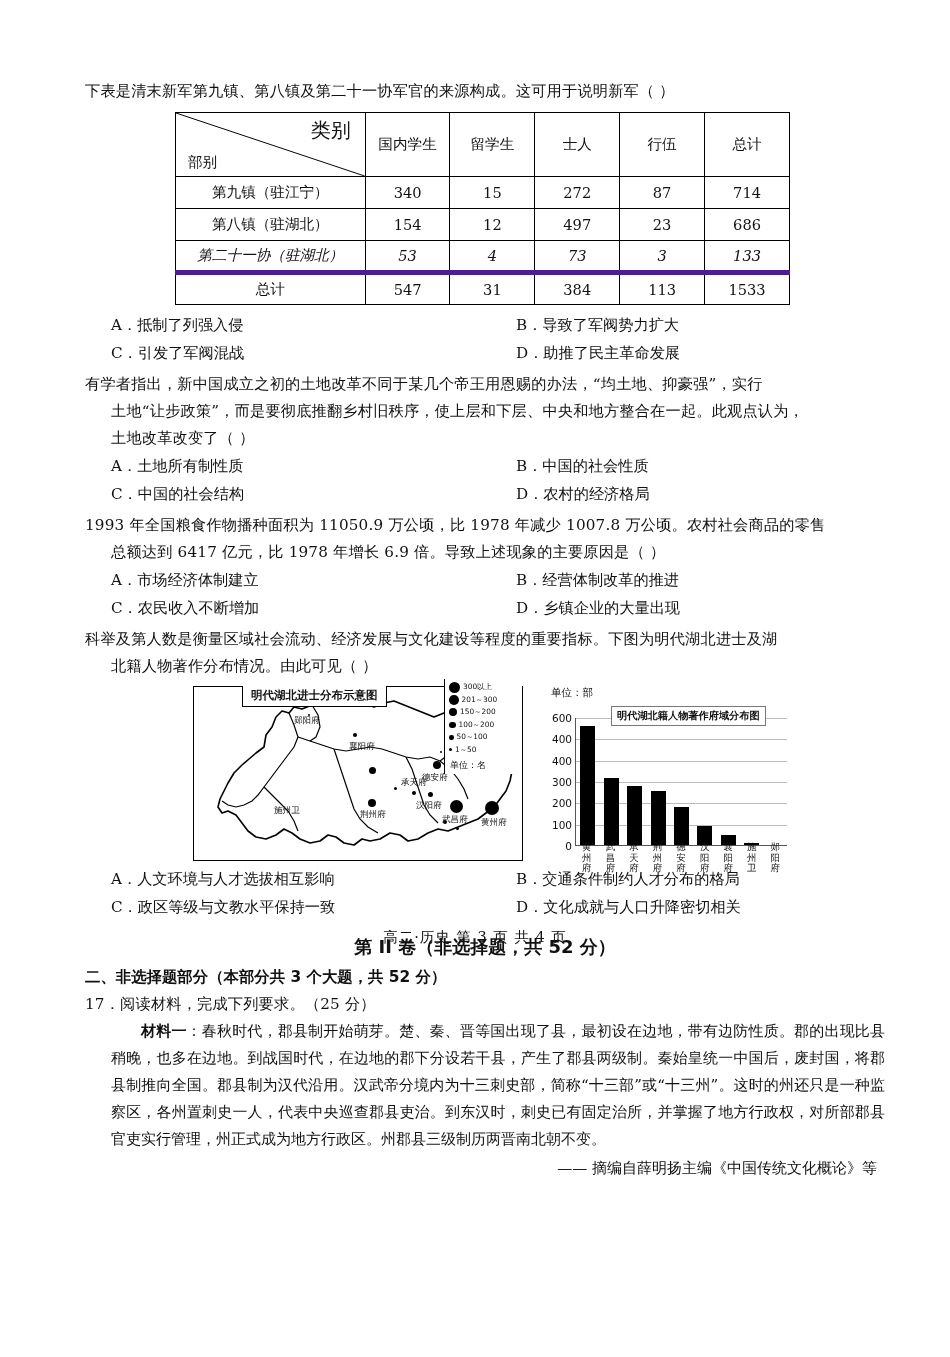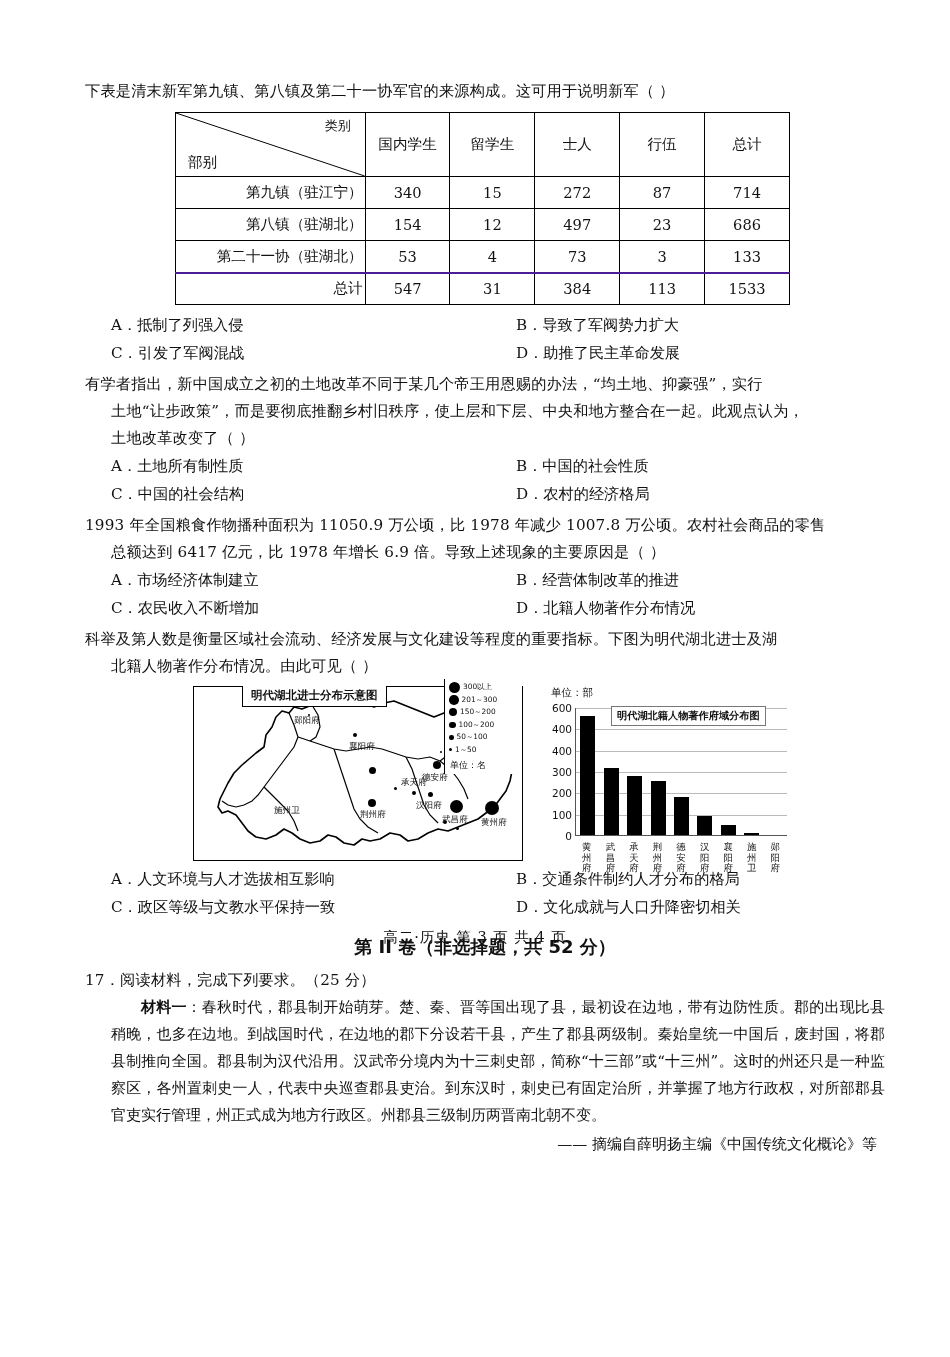--- a/index.html
+++ b/index.html
@@ -59,28 +59,28 @@
     height: 64px;
     padding: 0;
     position: relative;
   }
   .corner-inner { position: relative; width: 100%; height: 100%; }
   .corner-inner .diag {
     position: absolute; left: 0; top: 0;
     width: 100%; height: 100%;
   }
   .corner-inner .lbl-top {
-    position: absolute; right: 14px; top: 4px; font-size: 13px;
+    position: absolute; right: 14px; top: 4px; font-size: 20px;
   }
   .corner-inner .lbl-bot {
     position: absolute; left: 12px; bottom: 4px; font-size: 14.6px;
   }
-  table.data td.rowhead { width: 190px; text-align: right; }
+  table.data td.rowhead { width: 190px; }
   table.data td.num { width: 85px; }
-  table.data tr.thick td { border-bottom: 2px solid #4c1d95; }
+  table.data tr.thick td { border-bottom: 5px solid #4c1d95; font-style: italic; }
 
   
   .figs {
     display: flex;
     margin: 6px 0 4px 0;
     padding-left: 20px;
     align-items: flex-start;
   }
 
   
@@ -143,21 +143,21 @@
     background: #fff;
     font-size: 10.2px;
     padding: 2px 5px;
     white-space: nowrap;
     font-family: "DejaVu Sans", "Liberation Sans", sans-serif;
     font-weight: bold;
     z-index: 5;
   }
   .plot {
     position: absolute;
-    left: 30px; top: 6px;
+    left: 30px; top: 16px;
     width: 212px; height: 128px;
     border-left: 1px solid #555;
     border-bottom: 1px solid #555;
   }
   .gridline { position: absolute; left: 0; width: 100%; height: 1px; background: #bbb; }
   .ytick {
     position: absolute; right: 100%; margin-right: 4px;
     transform: translateY(-50%);
     font-size: 10.5px;
     font-family: "DejaVu Sans", "Liberation Sans", sans-serif;
@@ -303,21 +303,21 @@
 
   <div class="q-block">
     <div class="q-line">1993 年全国粮食作物播种面积为 11050.9 万公顷，比 1978 年减少 1007.8 万公顷。农村社会商品的零售</div>
     <div class="q-line indent">总额达到 6417 亿元，比 1978 年增长 6.9 倍。导致上述现象的主要原因是（      ）</div>
     <div class="opts">
       <div class="opt">A．市场经济体制建立</div>
       <div class="opt right">B．经营体制改革的推进</div>
     </div>
     <div class="opts">
       <div class="opt">C．农民收入不断增加</div>
-      <div class="opt right">D．北籍人物著作分布情况</div>
+      <div class="opt right">D．乡镇企业的大量出现</div>
     </div>
   </div>
 
   <div class="q-block">
     <div class="q-line">科举及第人数是衡量区域社会流动、经济发展与文化建设等程度的重要指标。下图为明代湖北进士及湖</div>
     <div class="q-line indent">北籍人物著作分布情况。由此可见（      ）</div>
 
     <div class="figs">
 
       <div class="map-box">
@@ -510,20 +510,21 @@
       <div class="opt">A．人文环境与人才选拔相互影响</div>
       <div class="opt right">B．交通条件制约人才分布的格局</div>
     </div>
     <div class="opts">
       <div class="opt">C．政区等级与文教水平保持一致</div>
       <div class="opt right">D．文化成就与人口升降密切相关</div>
     </div>
   </div>
 
   <div class="sec-title">第 II 卷（非选择题，共 52 分）</div>
+  <div class="sub-title">二、非选择题部分（本部分共 3 个大题，共 52 分）</div>
   <div class="q-line">17．阅读材料，完成下列要求。（25 分）</div>
 
   <div class="para">
     <b>材料一</b><span>：春秋时代，郡县制开始萌芽。楚、秦、晋等国出现了县，最初设在边地，带有边防性质。郡的出现比县稍晚，也多在边地。到战国时代，在边地的郡下分设若干县，产生了郡县两级制。秦始皇统一中国后，废封国，将郡县制推向全国。郡县制为汉代沿用。汉武帝分境内为十三刺史部，简称“十三部”或“十三州”。这时的州还只是一种监察区，各州置刺史一人，代表中央巡查郡县吏治。到东汉时，刺史已有固定治所，并掌握了地方行政权，对所部郡县官吏实行管理，州正式成为地方行政区。州郡县三级制历两晋南北朝不变。</span>
   </div>
 
   <div class="source">—— 摘编自薛明扬主编《中国传统文化概论》等</div>
 
   <div class="footer">高二·历史   第 3 页   共 4 页</div>
 </div>

